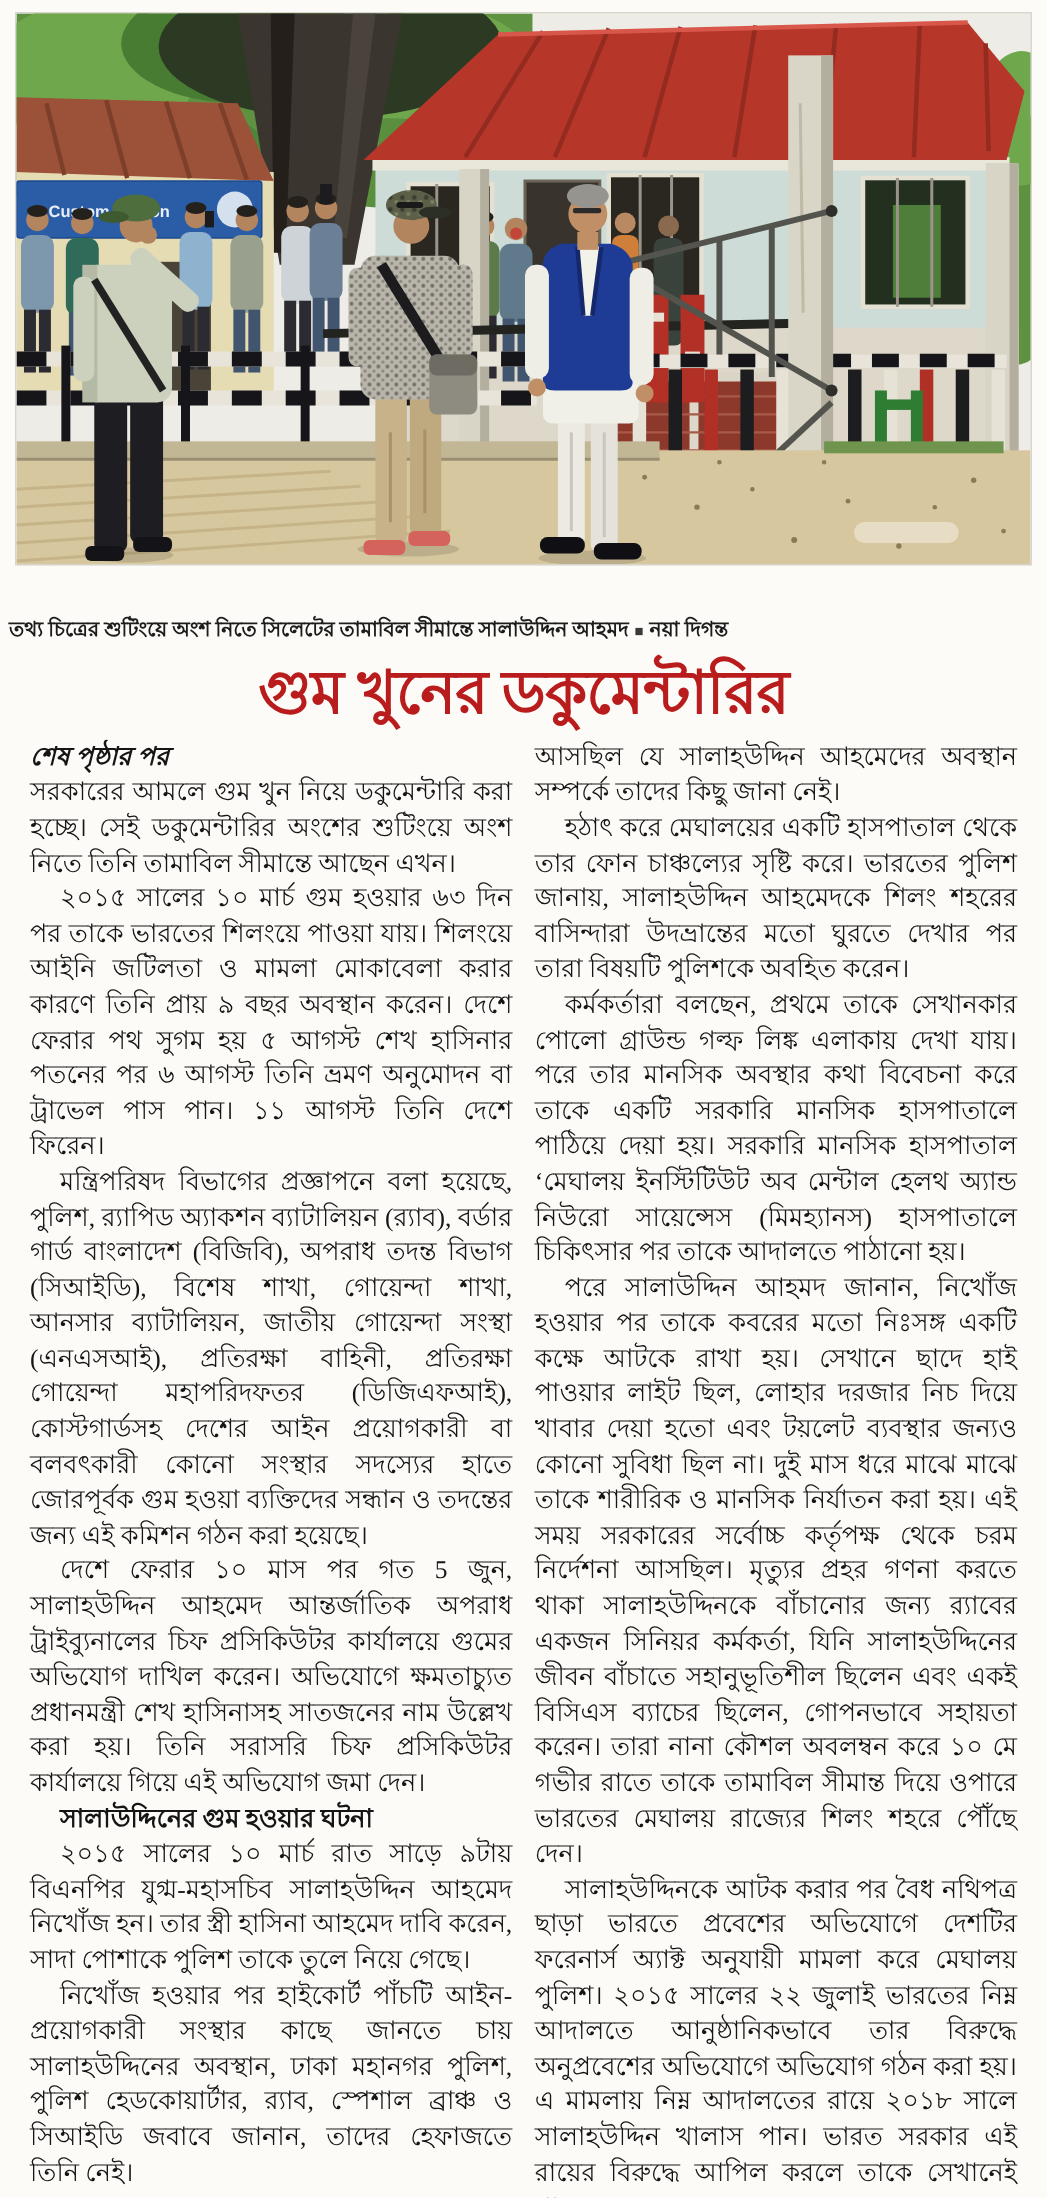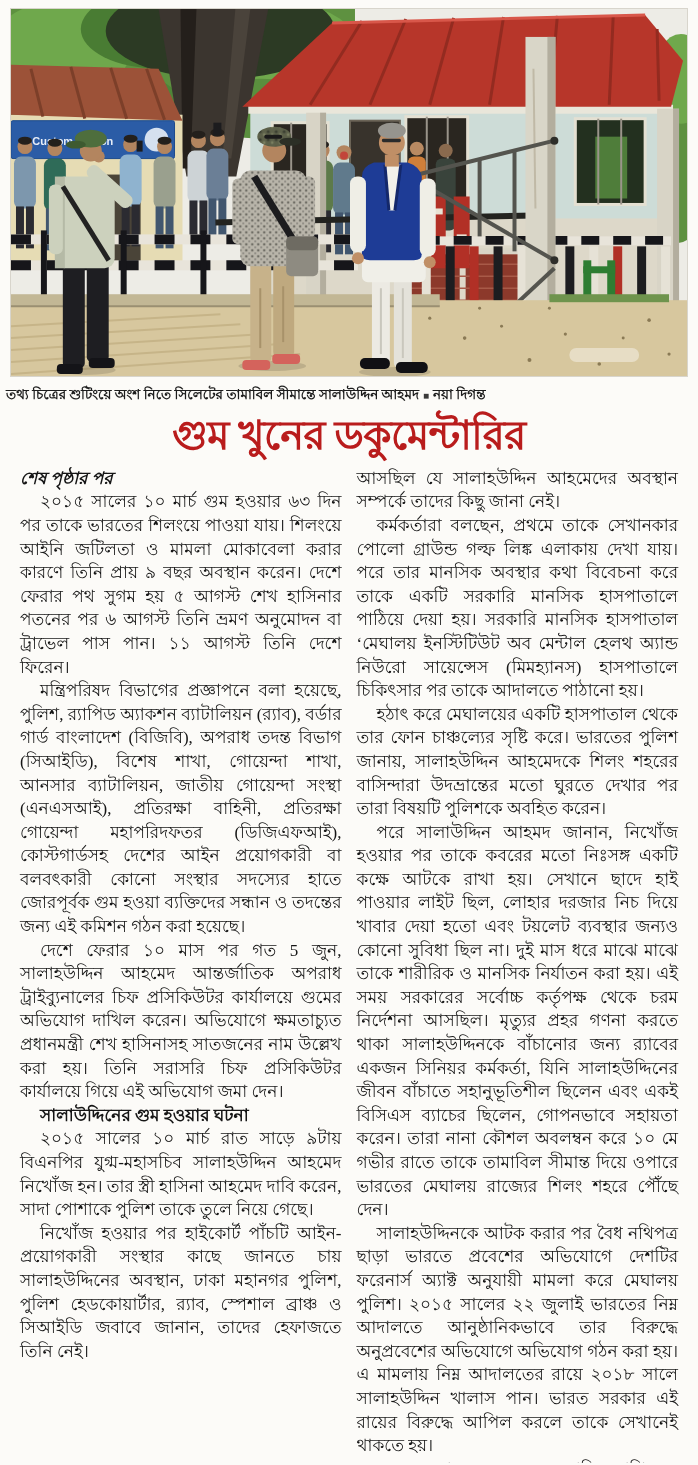--- a/index.html
+++ b/index.html
@@ -8,21 +8,21 @@
     font-family:"Liberation Serif","DejaVu Serif",serif;color:#141414;
     position:relative;box-sizing:border-box;
   }
   .photo-wrap{
     margin:8px 10px 0 10px;width:678px;height:369px;
     border:1px solid #d8d5cc;box-sizing:border-box;background:#edece6;
   }
   .photo-wrap svg{display:block;width:100%;height:100%;}
   .caption-row{
     padding:9px 6px 0 6px;font-size:13.5px;font-weight:700;color:#1c1c1c;
-    line-height:18px;white-space:nowrap;overflow:hidden;
+    line-height:18px;white-space:nowrap;overflow:hidden;margin-top:25px;
   }
   .caption-sep{font-size:10px;color:#3a3a3a;padding:0 4px;}
   .headline{
     text-align:center;font-size:40px;font-weight:800;color:#b91c1c;
     margin:9px 0 8px 0;line-height:1.12;letter-spacing:-0.5px;
   }
   .columns{
     display:flex;gap:15px;padding:0 20px;height:996px;overflow:hidden;
   }
   .col{
@@ -363,32 +363,33 @@
 
   <div class="caption-row">
     <span>তথ্য চিত্রের শুটিংয়ে অংশ নিতে সিলেটের তামাবিল সীমান্তে সালাউদ্দিন আহমদ</span><span class="caption-sep">■</span><span>নয়া দিগন্ত</span>
   </div>
 
   <h1 class="headline">গুম খুনের ডকুমেন্টারির</h1>
 
   <div class="columns">
     <div class="col">
       <p class="lead">শেষ পৃষ্ঠার পর</p>
+      <p>সরকারের আমলে গুম খুন নিয়ে ডকুমেন্টারি করা হচ্ছে। সেই ডকুমেন্টারির অংশের শুটিংয়ে অংশ নিতে তিনি তামাবিল সীমান্তে আছেন এখন।</p>
       <p class="indent">২০১৫ সালের ১০ মার্চ গুম হওয়ার ৬৩ দিন পর তাকে ভারতের শিলংয়ে পাওয়া যায়। শিলংয়ে আইনি জটিলতা ও মামলা মোকাবেলা করার কারণে তিনি প্রায় ৯ বছর অবস্থান করেন। দেশে ফেরার পথ সুগম হয় ৫ আগস্ট শেখ হাসিনার পতনের পর ৬ আগস্ট তিনি ভ্রমণ অনুমোদন বা ট্রাভেল পাস পান। ১১ আগস্ট তিনি দেশে ফিরেন।</p>
       <p class="indent">মন্ত্রিপরিষদ বিভাগের প্রজ্ঞাপনে বলা হয়েছে, পুলিশ, র‍্যাপিড অ্যাকশন ব্যাটালিয়ন (র‍্যাব), বর্ডার গার্ড বাংলাদেশ (বিজিবি), অপরাধ তদন্ত বিভাগ (সিআইডি), বিশেষ শাখা, গোয়েন্দা শাখা, আনসার ব্যাটালিয়ন, জাতীয় গোয়েন্দা সংস্থা (এনএসআই), প্রতিরক্ষা বাহিনী, প্রতিরক্ষা গোয়েন্দা মহাপরিদফতর (ডিজিএফআই), কোস্টগার্ডসহ দেশের আইন প্রয়োগকারী বা বলবৎকারী কোনো সংস্থার সদস্যের হাতে জোরপূর্বক গুম হওয়া ব্যক্তিদের সন্ধান ও তদন্তের জন্য এই কমিশন গঠন করা হয়েছে।</p>
       <p class="indent">দেশে ফেরার ১০ মাস পর গত 5 জুন, সালাহউদ্দিন আহমেদ আন্তর্জাতিক অপরাধ ট্রাইব্যুনালের চিফ প্রসিকিউটর কার্যালয়ে গুমের অভিযোগ দাখিল করেন। অভিযোগে ক্ষমতাচ্যুত প্রধানমন্ত্রী শেখ হাসিনাসহ সাতজনের নাম উল্লেখ করা হয়। তিনি সরাসরি চিফ প্রসিকিউটর কার্যালয়ে গিয়ে এই অভিযোগ জমা দেন।</p>
       <p class="subhead">সালাউদ্দিনের গুম হওয়ার ঘটনা</p>
       <p class="indent">২০১৫ সালের ১০ মার্চ রাত সাড়ে ৯টায় বিএনপির যুগ্ম-মহাসচিব সালাহউদ্দিন আহমেদ নিখোঁজ হন। তার স্ত্রী হাসিনা আহমেদ দাবি করেন, সাদা পোশাকে পুলিশ তাকে তুলে নিয়ে গেছে।</p>
       <p class="indent">নিখোঁজ হওয়ার পর হাইকোর্ট পাঁচটি আইন-প্রয়োগকারী সংস্থার কাছে জানতে চায় সালাহউদ্দিনের অবস্থান, ঢাকা মহানগর পুলিশ, পুলিশ হেডকোয়ার্টার, র‍্যাব, স্পেশাল ব্রাঞ্চ ও সিআইডি জবাবে জানান, তাদের হেফাজতে তিনি নেই।</p>
 
     </div>
     <div class="col">
       <p>আসছিল যে সালাহউদ্দিন  আহমেদের অবস্থান সম্পর্কে তাদের কিছু জানা নেই।</p>
+      <p class="indent">হঠাৎ করে মেঘালয়ের একটি হাসপাতাল থেকে তার ফোন চাঞ্চল্যের সৃষ্টি করে। ভারতের পুলিশ জানায়, সালাহউদ্দিন আহমেদকে শিলং শহরের বাসিন্দারা উদভ্রান্তের মতো ঘুরতে দেখার পর তারা বিষয়টি পুলিশকে অবহিত করেন।</p>
       <p class="indent">কর্মকর্তারা বলছেন, প্রথমে তাকে সেখানকার পোলো গ্রাউন্ড গল্ফ লিঙ্ক এলাকায় দেখা যায়। পরে তার মানসিক অবস্থার কথা বিবেচনা করে তাকে একটি সরকারি মানসিক হাসপাতালে পাঠিয়ে দেয়া হয়। সরকারি মানসিক হাসপাতাল ‘মেঘালয় ইনস্টিটিউট অব মেন্টাল হেলথ অ্যান্ড নিউরো সায়েন্সেস (মিমহ্যানস) হাসপাতালে চিকিৎসার পর তাকে আদালতে পাঠানো হয়।</p>
-      <p class="indent">হঠাৎ করে মেঘালয়ের একটি হাসপাতাল থেকে তার ফোন চাঞ্চল্যের সৃষ্টি করে। ভারতের পুলিশ জানায়, সালাহউদ্দিন আহমেদকে শিলং শহরের বাসিন্দারা উদভ্রান্তের মতো ঘুরতে দেখার পর তারা বিষয়টি পুলিশকে অবহিত করেন।</p>
       <p class="indent">পরে সালাউদ্দিন আহমদ জানান, নিখোঁজ হওয়ার পর তাকে কবরের মতো নিঃসঙ্গ একটি কক্ষে আটকে রাখা হয়। সেখানে ছাদে হাই পাওয়ার লাইট ছিল, লোহার দরজার নিচ দিয়ে খাবার দেয়া হতো এবং টয়লেট ব্যবস্থার জন্যও কোনো সুবিধা ছিল না। দুই মাস ধরে মাঝে মাঝে তাকে শারীরিক ও মানসিক নির্যাতন করা হয়। এই সময় সরকারের সর্বোচ্চ কর্তৃপক্ষ থেকে চরম নির্দেশনা আসছিল। মৃত্যুর প্রহর গণনা করতে থাকা সালাহউদ্দিনকে বাঁচানোর জন্য র‍্যাবের একজন সিনিয়র কর্মকর্তা, যিনি সালাহউদ্দিনের জীবন বাঁচাতে সহানুভূতিশীল ছিলেন এবং একই বিসিএস ব্যাচের ছিলেন, গোপনভাবে সহায়তা করেন। তারা নানা কৌশল অবলম্বন করে ১০ মে গভীর রাতে তাকে তামাবিল সীমান্ত দিয়ে ওপারে ভারতের মেঘালয় রাজ্যের শিলং শহরে পৌঁছে দেন।</p>
       <p class="indent">সালাহউদ্দিনকে আটক করার পর বৈধ নথিপত্র ছাড়া ভারতে প্রবেশের অভিযোগে দেশটির ফরেনার্স অ্যাক্ট অনুযায়ী মামলা করে মেঘালয় পুলিশ। ২০১৫ সালের ২২ জুলাই ভারতের নিম্ন আদালতে আনুষ্ঠানিকভাবে তার বিরুদ্ধে অনুপ্রবেশের অভিযোগে অভিযোগ গঠন করা হয়। এ মামলায় নিম্ন আদালতের রায়ে ২০১৮ সালে সালাহউদ্দিন খালাস পান। ভারত সরকার এই রায়ের বিরুদ্ধে আপিল করলে তাকে সেখানেই থাকতে হয়।</p>
       <p class="indent">২০২৩ সালের ২৮ ফেব্রুয়ারি আপিলেও খালাস পান সালাহউদ্দিন। আদালত তাকে দেশে ফেরত পাঠানোর নির্দেশ দেন। একই বছরের ৮ মে সালাহউদ্দিন ভ্রমণ অনুমোদনের জন্য আসাম রাজ্য সরকারের কাছে আবেদন করেন।</p>
 
     </div>
   </div>
 
 </div>
 
 </body></html>

